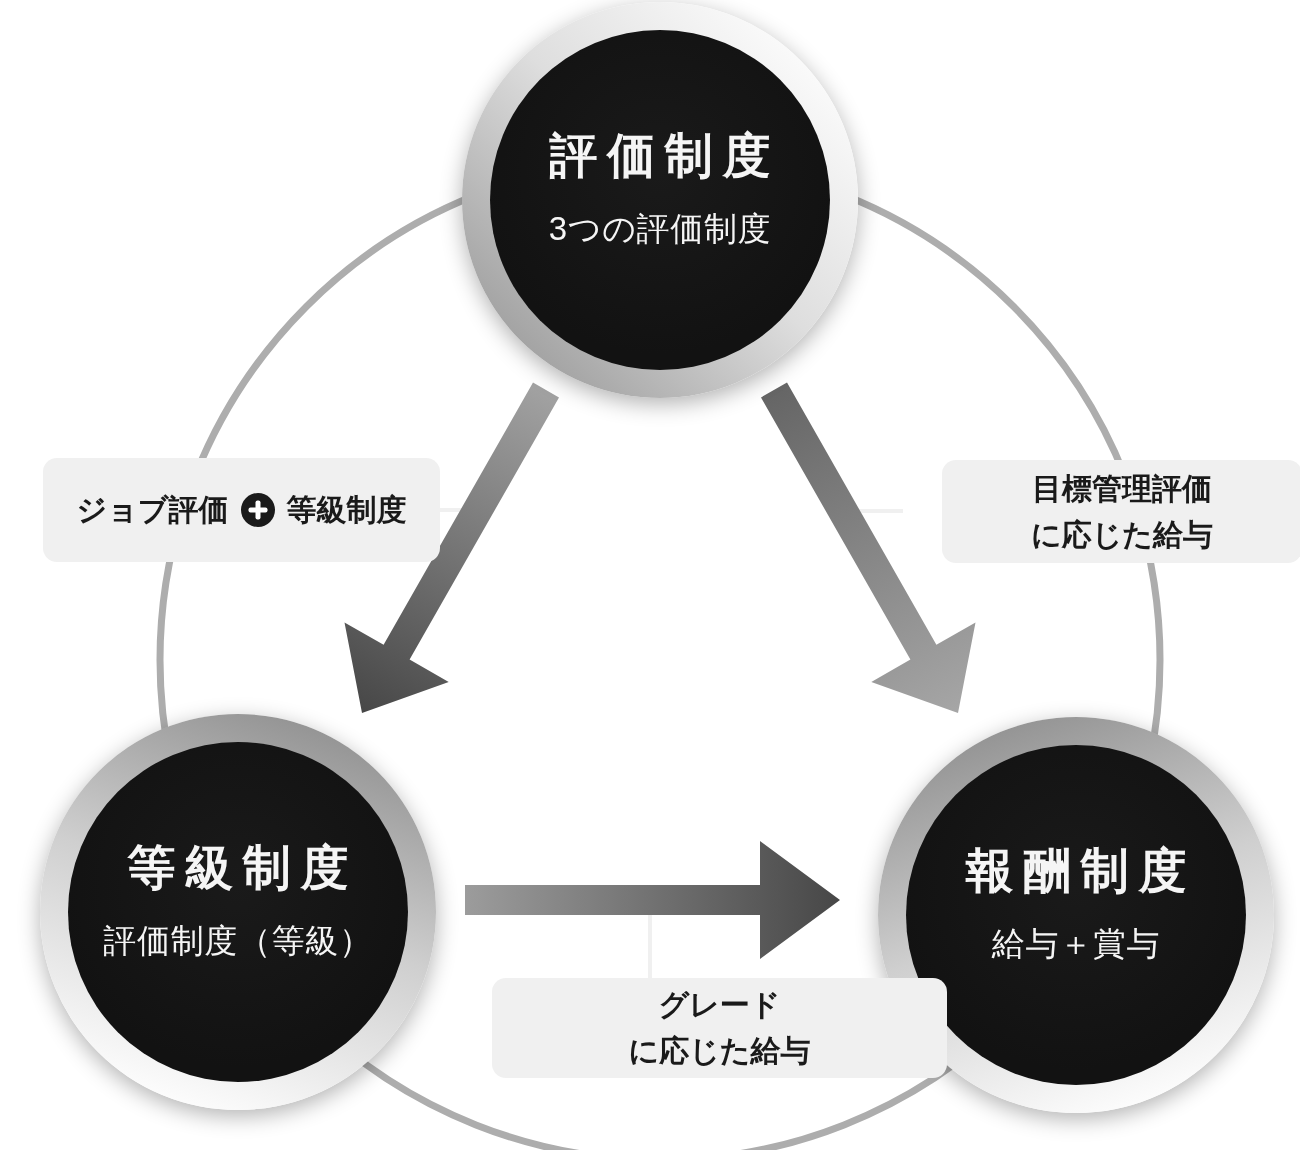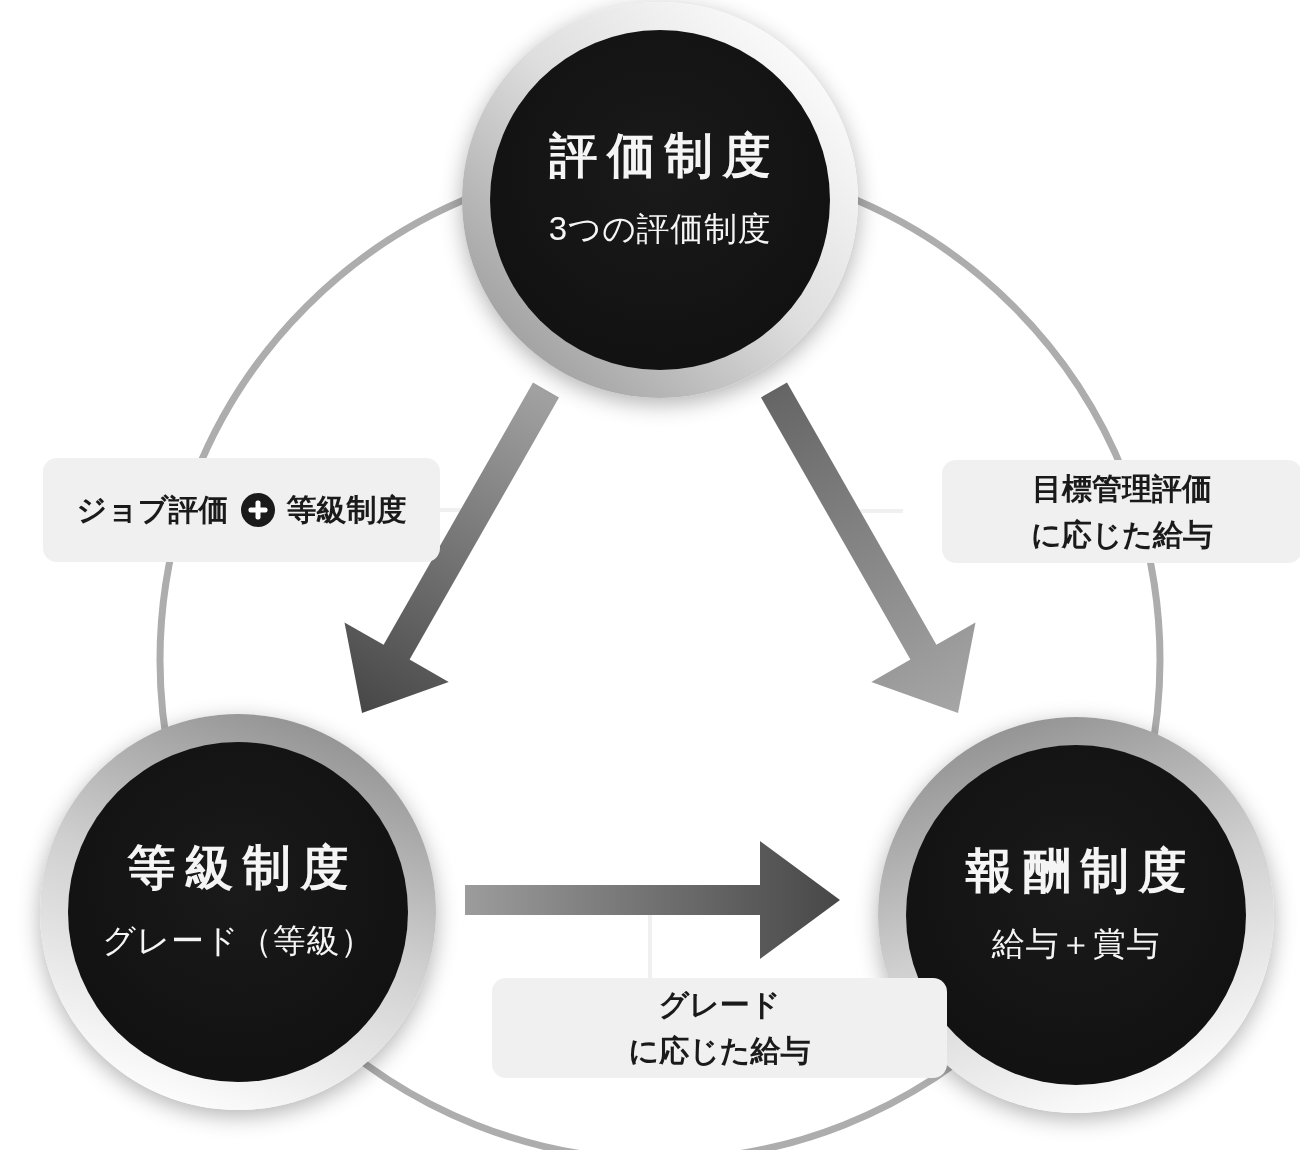--- a/index.html
+++ b/index.html
@@ -133,21 +133,21 @@
         <div class="node-title">評価制度</div>
         <div class="node-subtitle">3つの評価制度</div>
       </div>
     </div>
   </div>
 
   <div class="node node-grade">
     <div class="node-inner">
       <div class="node-text">
         <div class="node-title">等級制度</div>
-        <div class="node-subtitle">グレード（等級）</div>
+        <div class="node-subtitle">評価制度（等級）</div>
       </div>
     </div>
   </div>
 
   <div class="node node-compensation">
     <div class="node-inner">
       <div class="node-text">
         <div class="node-title">報酬制度</div>
         <div class="node-subtitle">給与＋賞与</div>
       </div>

